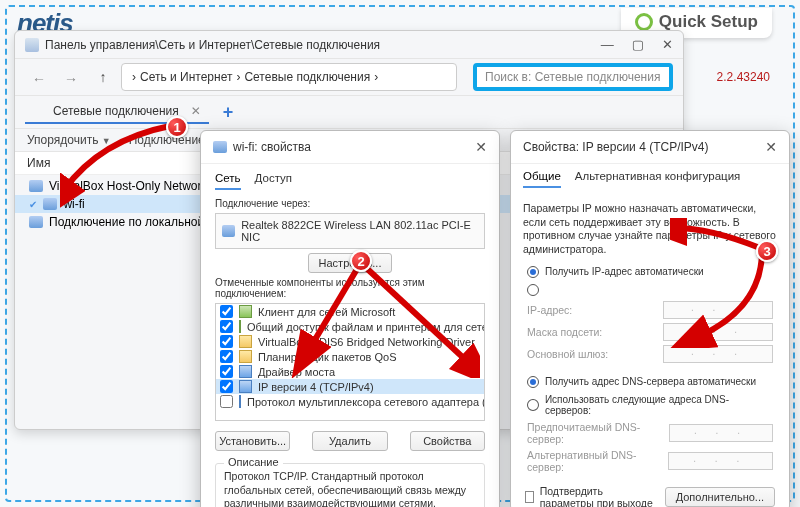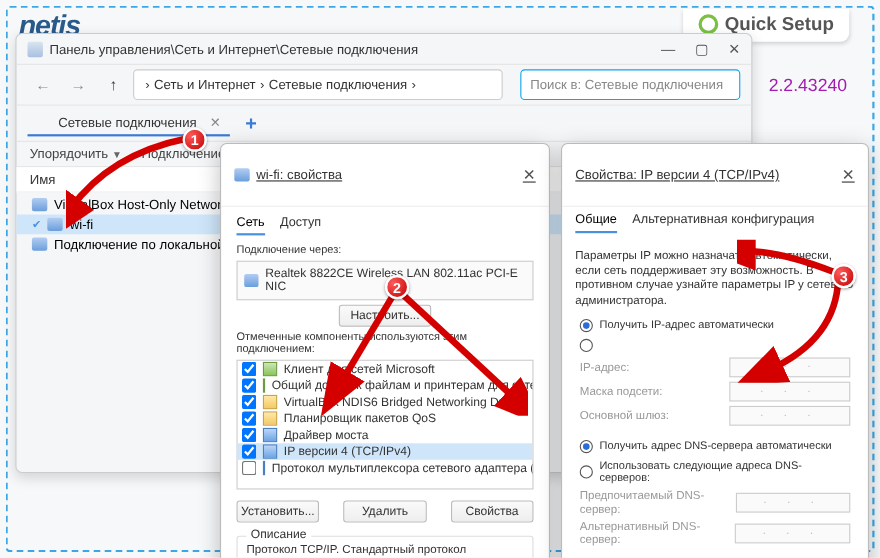--- a/index.html
+++ b/index.html
@@ -1,45 +1,45 @@
 <!DOCTYPE html>
 <html><head>
 <meta charset="utf-8">
 <style>
   * { box-sizing: border-box; font-family: "Segoe UI", Tahoma, sans-serif; }
   body { margin: 0; width: 800px; height: 507px; background: #f6f8fa; position: relative; overflow: hidden; }
   .wavy-border { position:absolute; top:5px; left:5px; right:5px; bottom:5px; border:2px dashed #3ca7e6; border-radius:4px; pointer-events:none; }
   .logo { position:absolute; top:8px; left:17px; font-size:26px; font-weight:bold; color:#2a5a8a; font-style:italic; letter-spacing:-1px; }
   .quick-setup { position:absolute; top:8px; right:28px; background:#fff; border-bottom-left-radius:8px; border-bottom-right-radius:8px; padding:4px 14px 6px; box-shadow:0 2px 4px rgba(0,0,0,.15); display:flex; align-items:center; gap:6px; font-size:17px; font-weight:bold; color:#555;}
   .quick-setup .q-icon{width:18px;height:18px;border-radius:50%;border:3px solid #7bc043;}
-  .ver { position:absolute; top:70px; right:30px; font-size:16px; color:#a21caf;}
+  .ver { position:absolute; top:70px; right:30px; font-size:12px; color:#b91c1c;}
   .explorer { position:absolute; top:30px; left:14px; width:670px; height:400px; background:#f5f6f8; border:1px solid #ccc; border-radius:6px; box-shadow:0 4px 12px rgba(0,0,0,.15);}
   .exp-title { display:flex; align-items:center; gap:6px; padding:6px 10px; font-size:12px; color:#333; border-bottom:1px solid #e5e5e5;}
   .exp-title .tico{width:14px;height:14px;background:linear-gradient(#d8e4f0,#a8c0e0);border-radius:2px;}
   .exp-title .winbtns{margin-left:auto;display:flex;gap:18px;color:#555;font-size:13px;}
   .exp-crumbs{display:flex;align-items:center;padding:4px 10px;gap:4px;border-bottom:1px solid #e5e5e5;}
   .navbtn{width:28px;height:28px;display:flex;align-items:center;justify-content:center;color:#888;font-size:14px;border-radius:4px;}
   .navbtn.up{color:#444;}
   .crumb-box{flex:1;border:1px solid #ccc;background:#fff;border-radius:4px;height:28px;display:flex;align-items:center;padding:0 6px;font-size:12px;color:#333;gap:4px;}
-  .search-box{width:200px;border:1px solid #0ea5e9;background:#fff;border-radius:4px;height:28px;display:flex;align-items:center;padding:0 8px;font-size:12px;color:#888;margin-left:12px;}
+  .search-box{width:200px;border:4px solid #0ea5e9;background:#fff;border-radius:4px;height:28px;display:flex;align-items:center;padding:0 8px;font-size:12px;color:#888;margin-left:12px;}
   .exp-tabs{display:flex;align-items:center;padding:4px 10px;gap:8px;border-bottom:1px solid #e5e5e5;font-size:12px;}
   .exp-tab{display:flex;align-items:center;gap:6px;padding:4px 8px;border-bottom:2px solid #3a7bd5;color:#333;}
   .exp-tab .tico{width:14px;height:14px;}
   .plus-btn{color:#3a7bd5;font-size:18px;font-weight:bold;padding:0 6px;}
   .toolbar{display:flex;align-items:center;padding:4px 12px;gap:18px;font-size:12px;color:#444;border-bottom:1px solid #e5e5e5;}
   .toolbar .caret{font-size:9px;color:#666;}
   .col-hdr{padding:4px 12px;font-size:12px;color:#333;background:#fff;border-bottom:1px solid #eee;}
   .conn-list{padding:2px 0;font-size:12px;}
   .conn-item{display:flex;align-items:center;gap:6px;padding:2px 14px;cursor:default;}
   .conn-item.selected{background:#cfe6fa;}
   .net-icon{width:14px;height:12px;background:linear-gradient(#b3cdf2,#6a9edb);border-radius:2px;display:inline-block;}
 
   
   .dlg1{position:absolute;top:130px;left:200px;width:300px;background:#fff;border:1px solid #bbb;border-radius:6px;box-shadow:0 6px 20px rgba(0,0,0,.25);font-size:11.5px;color:#333;z-index:5;}
-  .dlg-title{display:flex;align-items:center;padding:20px 12px;font-size:12px;border-bottom:1px solid #eee;text-decoration:underline;}
+  .dlg-title{display:flex;align-items:center;padding:8px 12px;font-size:12px;border-bottom:1px solid #eee;}
   .dlg-title .close{margin-left:auto;color:#555;font-size:14px;}
   .dlg-body{padding:8px 14px 4px;}
   .tabs{display:flex;gap:14px;font-size:11.5px;margin-bottom:8px;}
   .tab{padding-bottom:4px;}
   .tab.on{border-bottom:2px solid #4a90e2;color:#000;}
   .lbl{font-size:10px;color:#333;margin-bottom:4px;}
   .adapter-box{border:1px solid #ccc;padding:5px 6px;display:flex;align-items:center;gap:6px;font-size:11px;color:#333;background:#fafafa;}
   .btn{display:inline-block;border:1px solid #bbb;background:linear-gradient(#fafafa,#eee);border-radius:3px;padding:3px 10px;font-size:11px;margin:4px 0;}
   .comp-list{border:1px solid #ccc;height:118px;overflow:hidden;background:#fff;margin-top:4px;}
   .comp-item{display:flex;align-items:center;gap:6px;padding:1px 4px;font-size:11px;white-space:nowrap;overflow:hidden;text-overflow:ellipsis;}

